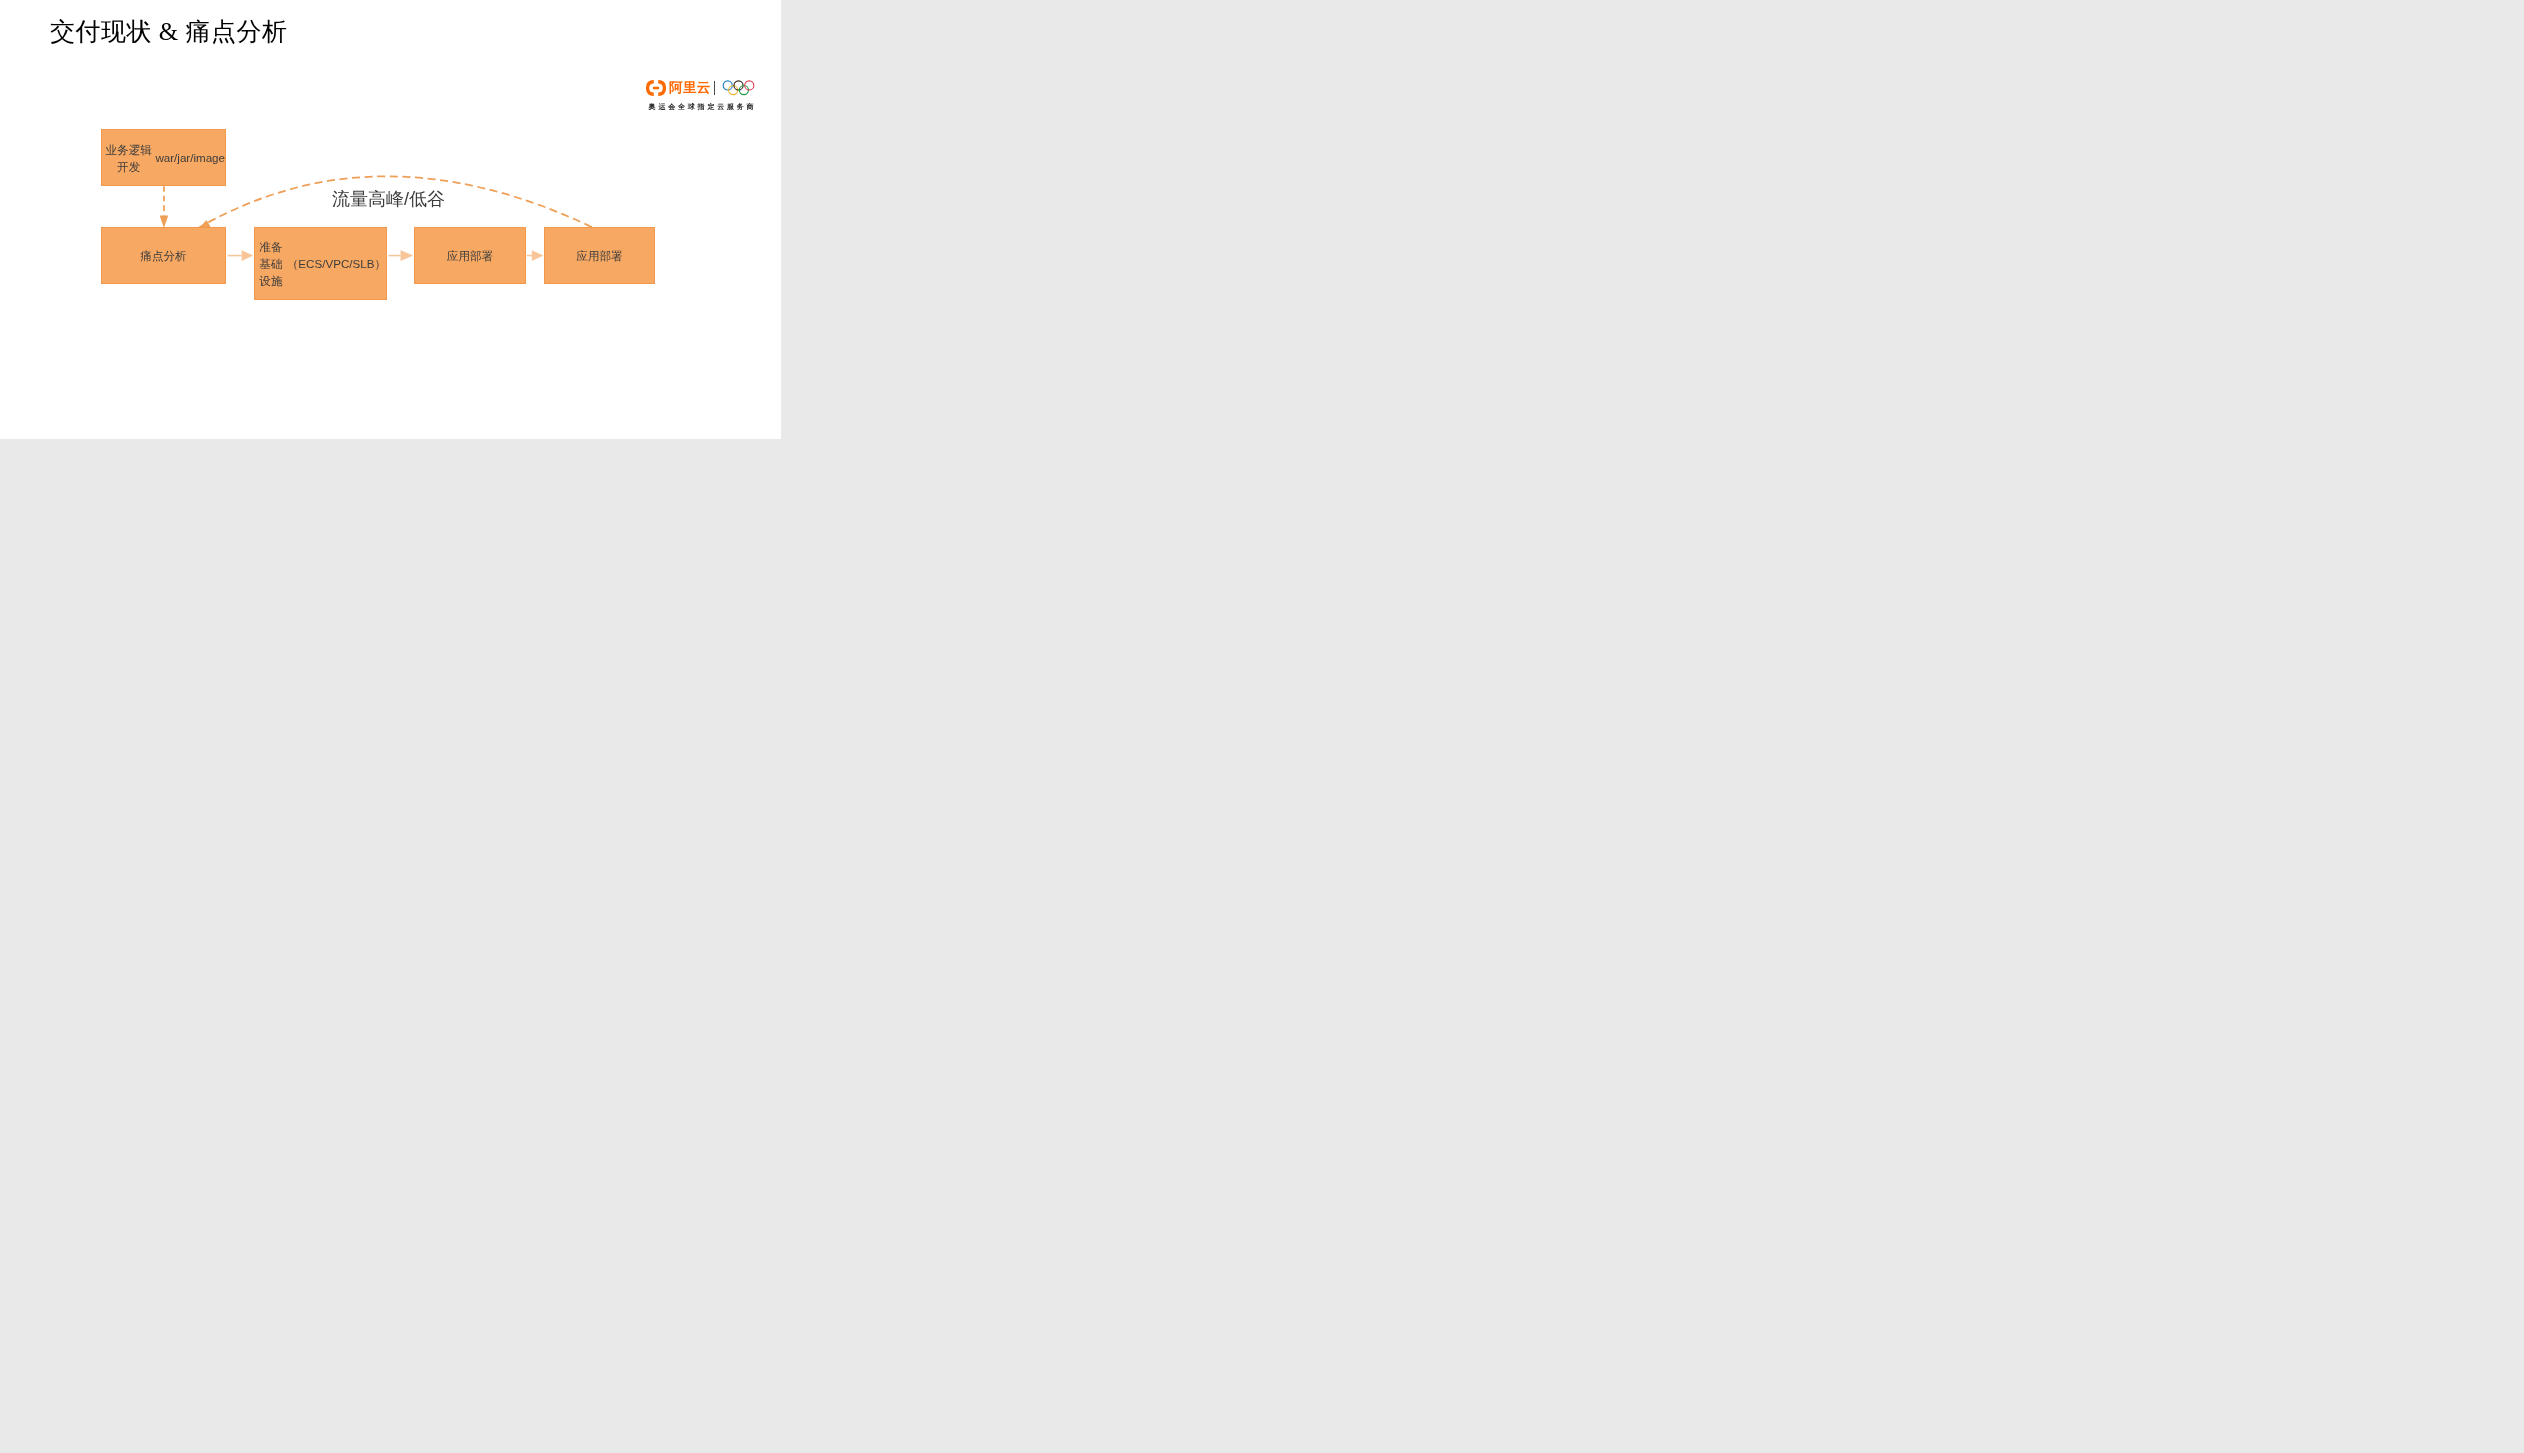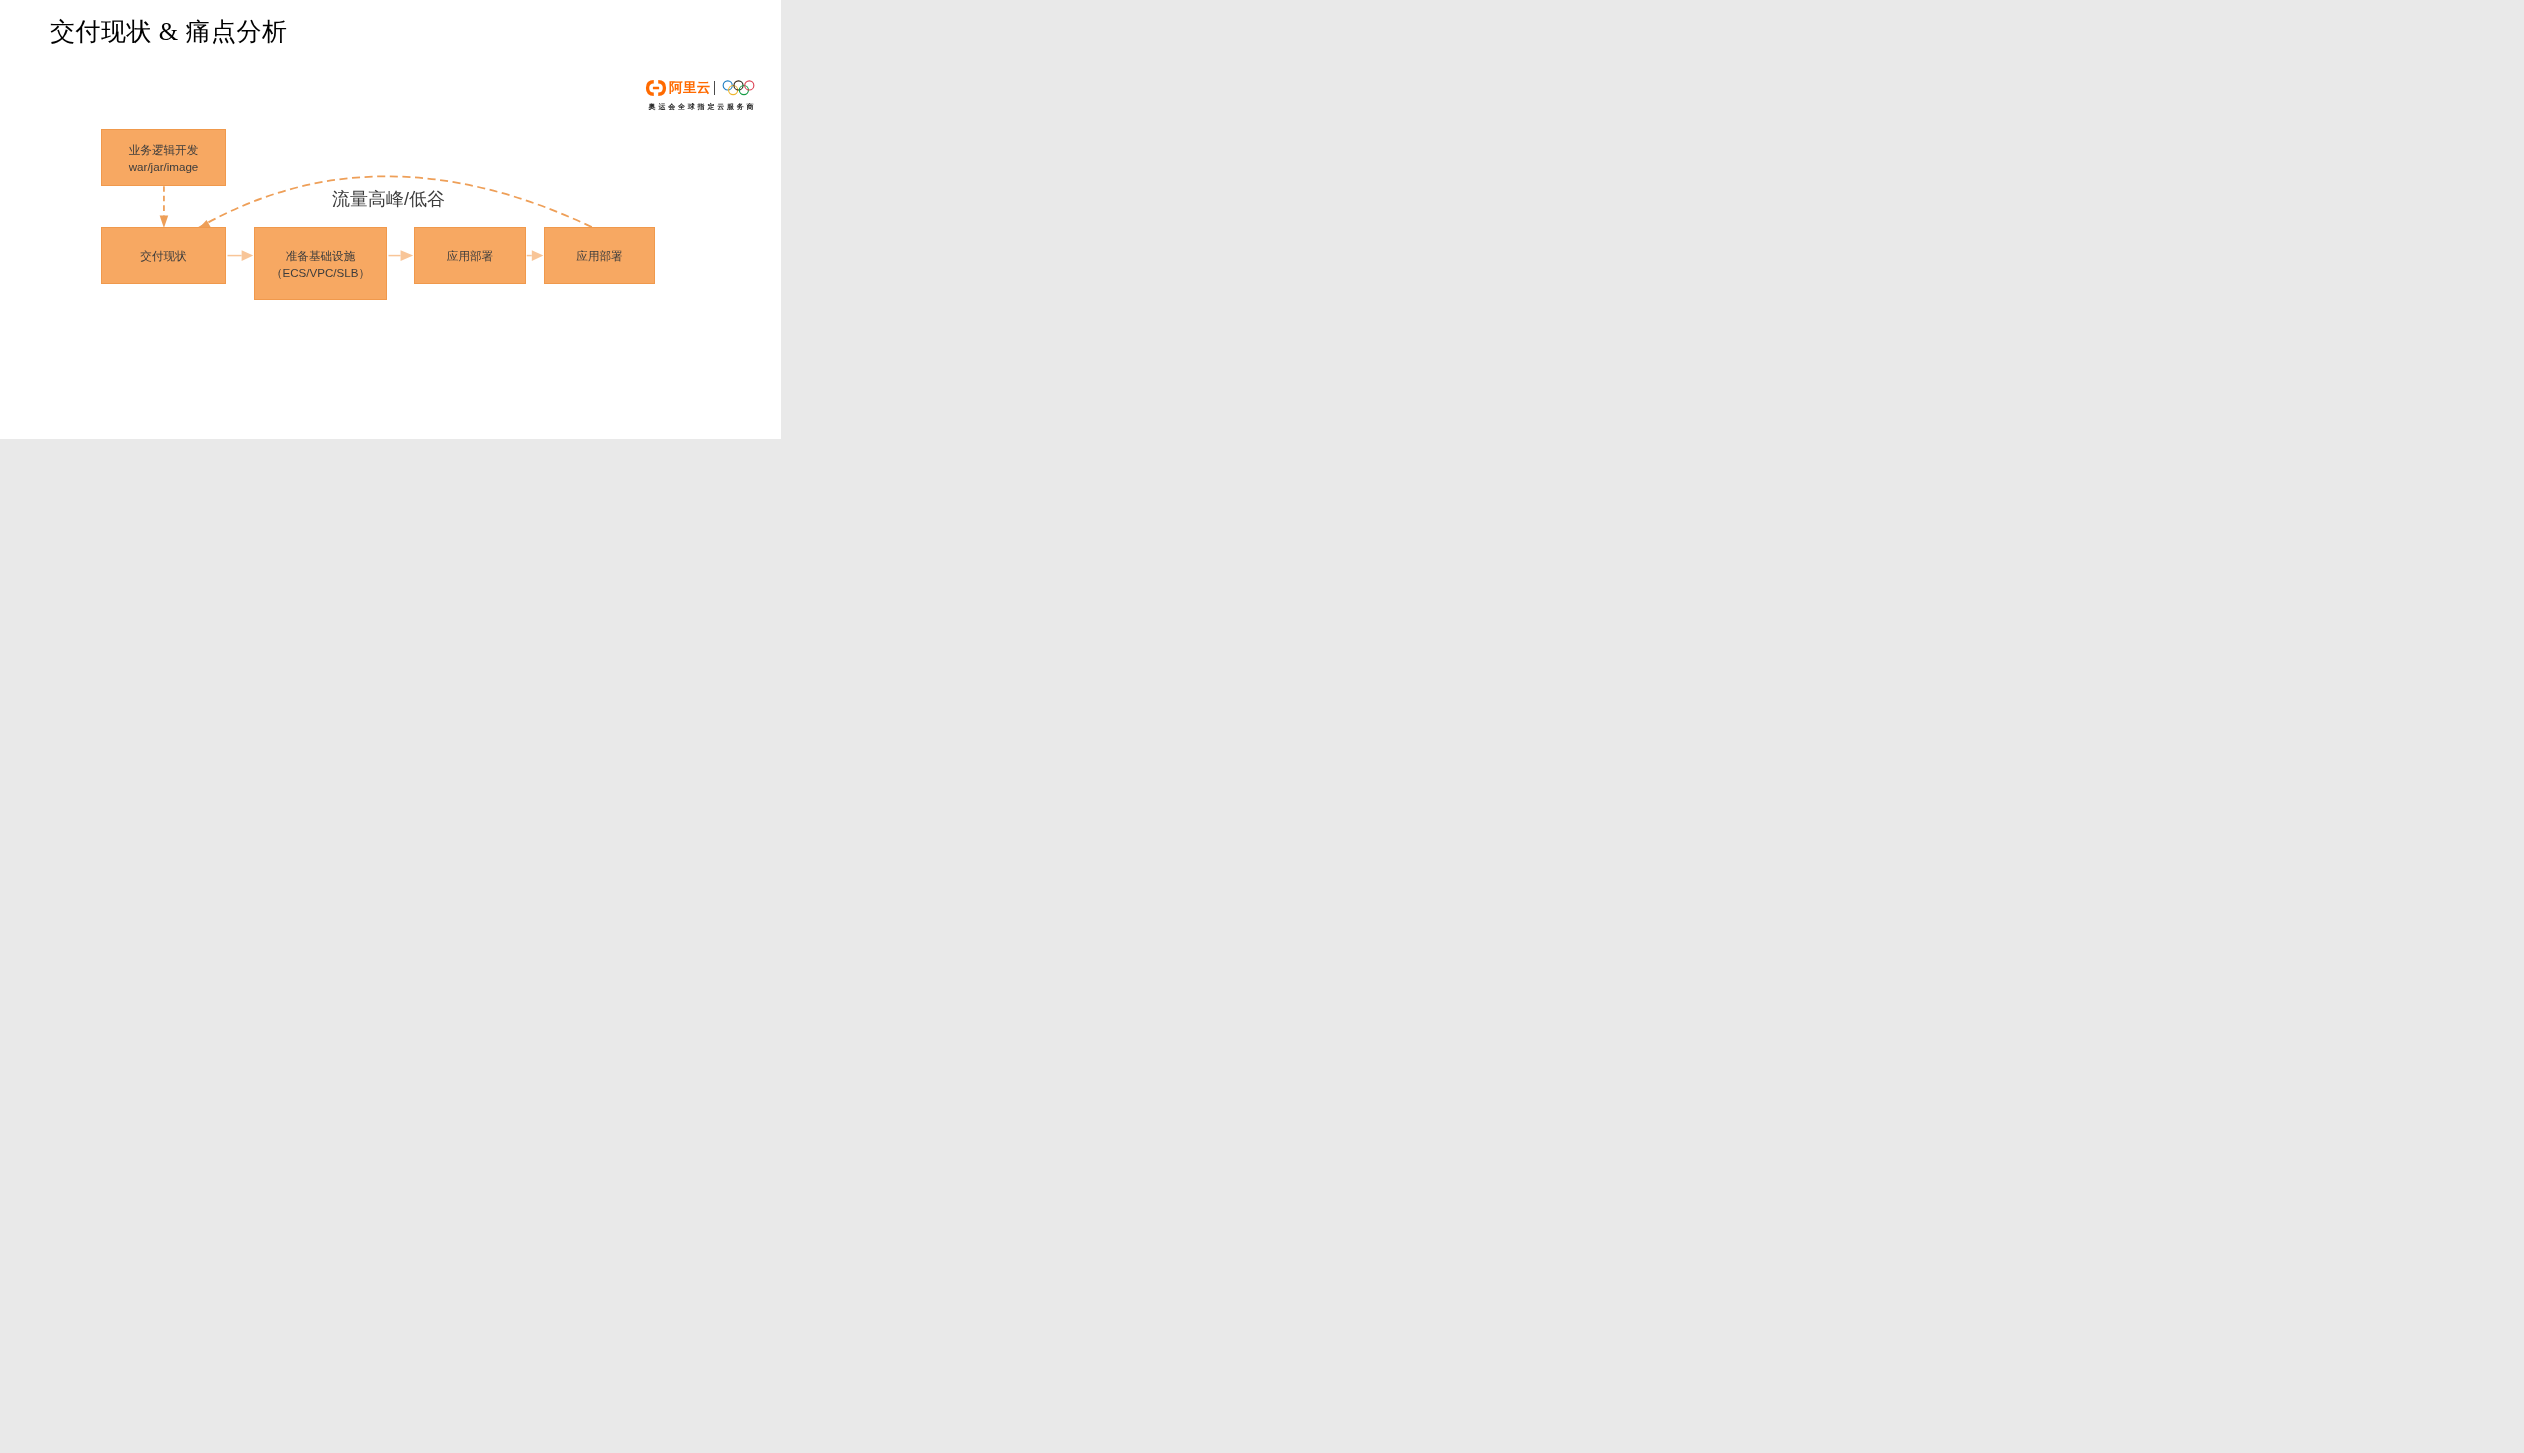--- a/index.html
+++ b/index.html
@@ -45,21 +45,21 @@
   .connectors{position:absolute;left:0;top:0;width:781px;height:439px;pointer-events:none;}
   .dashed-stroke{fill:none;stroke:var(--dash-arrow,#EE9F58);stroke-width:3.5;}
   .dash-head{fill:var(--dash-arrow,#EE9F58);}
   .flow-line{stroke:var(--flow-arrow,#F8C598);stroke-width:3;}
   .flow-head{fill:var(--flow-arrow,#F8C598);}
   .flow-box{
     position:absolute;
     background:var(--box-fill,#F7A862);
     border:1px solid var(--box-border,#F0994C);
     box-sizing:border-box;
-    display:flex;flex-direction:column;align-items:center;justify-content:center;
+    display:flex;align-items:center;justify-content:center;
     text-align:center;
     color:var(--box-text,#3C3C3C);
     font-size:11.6px;line-height:17px;
   }
   .box-dev     {left:101px;top:129px;width:125px;height:57px;}
   .box-capacity{left:101px;top:227px;width:125px;height:57px;}
   .box-infra   {left:254px;top:227px;width:133px;height:73px;}
   .box-deploy  {left:414px;top:227px;width:112px;height:57px;}
   .box-run     {left:544px;top:227px;width:111px;height:57px;}
   .feedback-label{
@@ -113,21 +113,21 @@
     <line class="flow-line" x1="1043" y1="506.5" x2="1053" y2="506.5"></line>
     <polygon class="flow-head" points="1076,506.5 1053,496 1053,517"></polygon>
   </svg>
 
   <div class="flow-box box-dev">
     <span>业务逻辑开发</span>
     <span>war/jar/image</span>
   </div>
 
   <div class="flow-box box-capacity">
-    <span>交付现状</span>
+    <span>痛点分析</span>
   </div>
 
   <div class="flow-box box-infra">
     <span>准备基础设施</span>
     <span>（ECS/VPC/SLB）</span>
   </div>
 
   <div class="flow-box box-deploy">
     <span>应用部署</span>
   </div>

